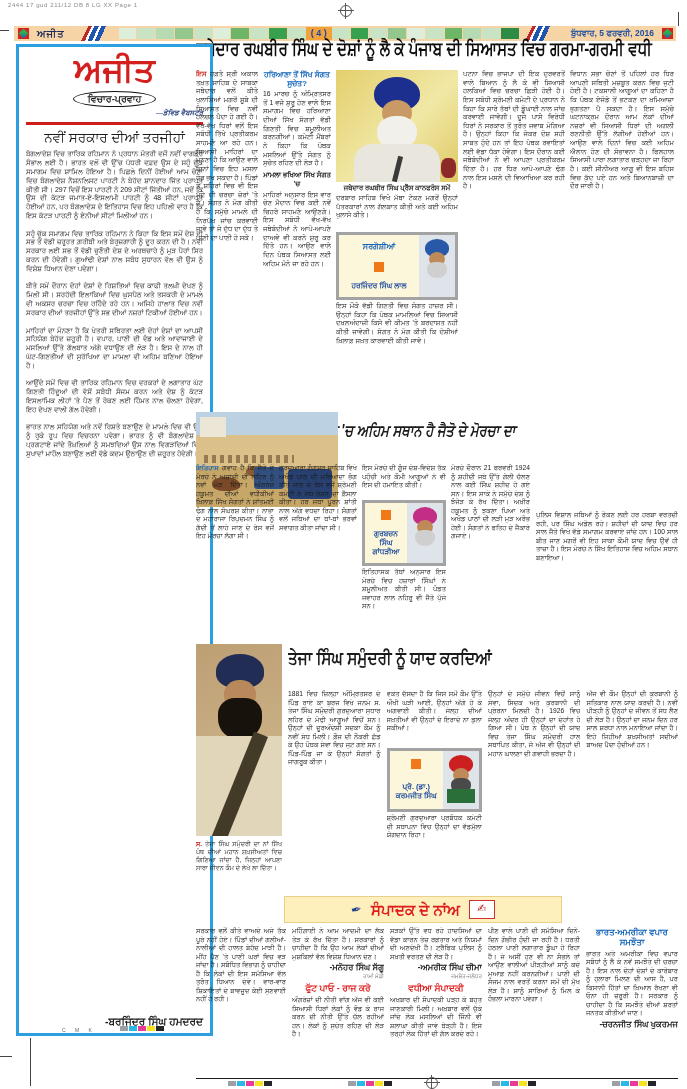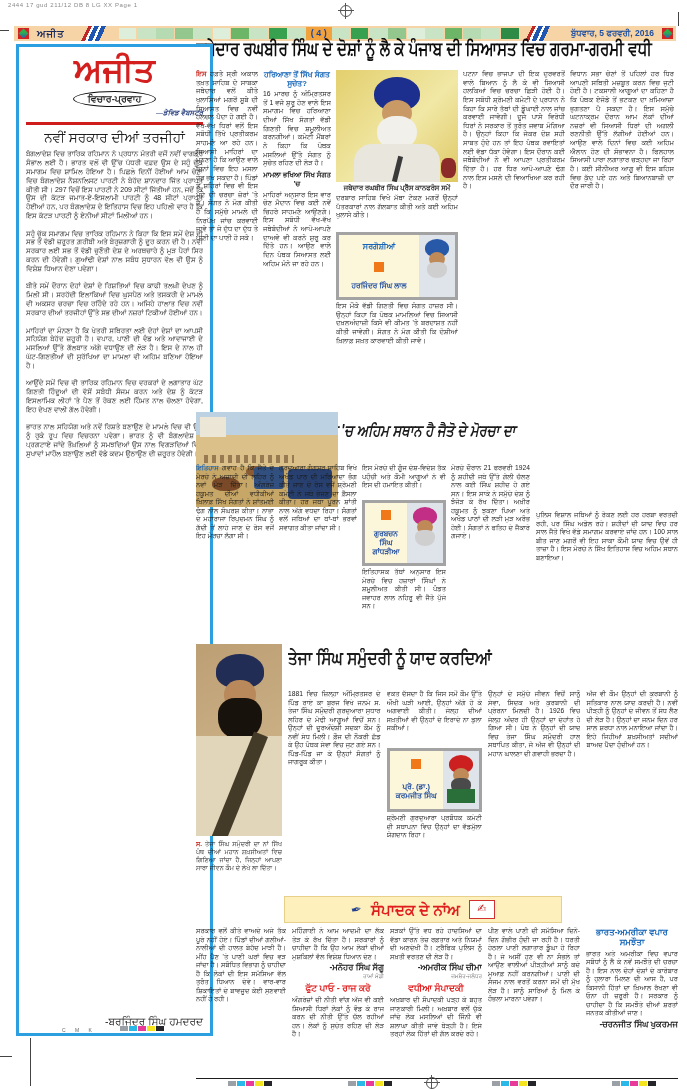--- a/index.html
+++ b/index.html
@@ -47,21 +47,21 @@
   .edit-logo{color:#d41f1f;font-size:33px;font-weight:900;text-align:center;line-height:1.1;}
   .edit-oval{margin:3px auto 2px;border:1.5px solid #111;border-radius:50%;padding:1px 14px;
              font-size:9.5px;font-weight:bold;width:max-content;max-width:140px;}
   .edit-quote{font-size:7.4px;font-style:italic;font-weight:bold;color:#243b7a;line-height:1.45;margin-top:2px;}
   .edit-qauth{font-size:7px;font-style:italic;font-weight:bold;color:#243b7a;text-align:right;}
   .edit-rule{height:3px;background:#cf1d1d;margin:5px 0 4px;}
   .edit-head{font-size:13.5px;font-weight:400;text-align:center;margin:1px 0 4px;}
   .bodytext{font-size:7px;line-height:1.26;text-align:justify;color:#1c1c1c;}
   .pre{white-space:pre-line;}
   .edit-body{flex:1;overflow:hidden;}
-  .edit-sig{font-size:10.5px;font-weight:400;text-align:right;margin-top:3px;}
+  .edit-sig{font-size:10.5px;font-weight:700;text-align:right;margin-top:3px;}
 
   
   .lead-cols{left:196px;top:70px;width:482px;height:340px;display:flex;gap:5px;}
   .lcol{overflow:hidden;font-size:6.8px;line-height:1.27;text-align:justify;}
   .leadword{color:#c22016;font-weight:900;}
   .sub-blue{color:#1565b8;font-weight:900;font-size:7.6px;text-align:center;line-height:1.2;margin-bottom:2px;}
   .sub-black{color:#111;font-weight:900;font-size:7px;text-align:center;margin:3px 0 2px;}
   .cap{font-size:6.8px;font-weight:bold;text-align:center;line-height:1.2;margin:2px 0;}
 
   

